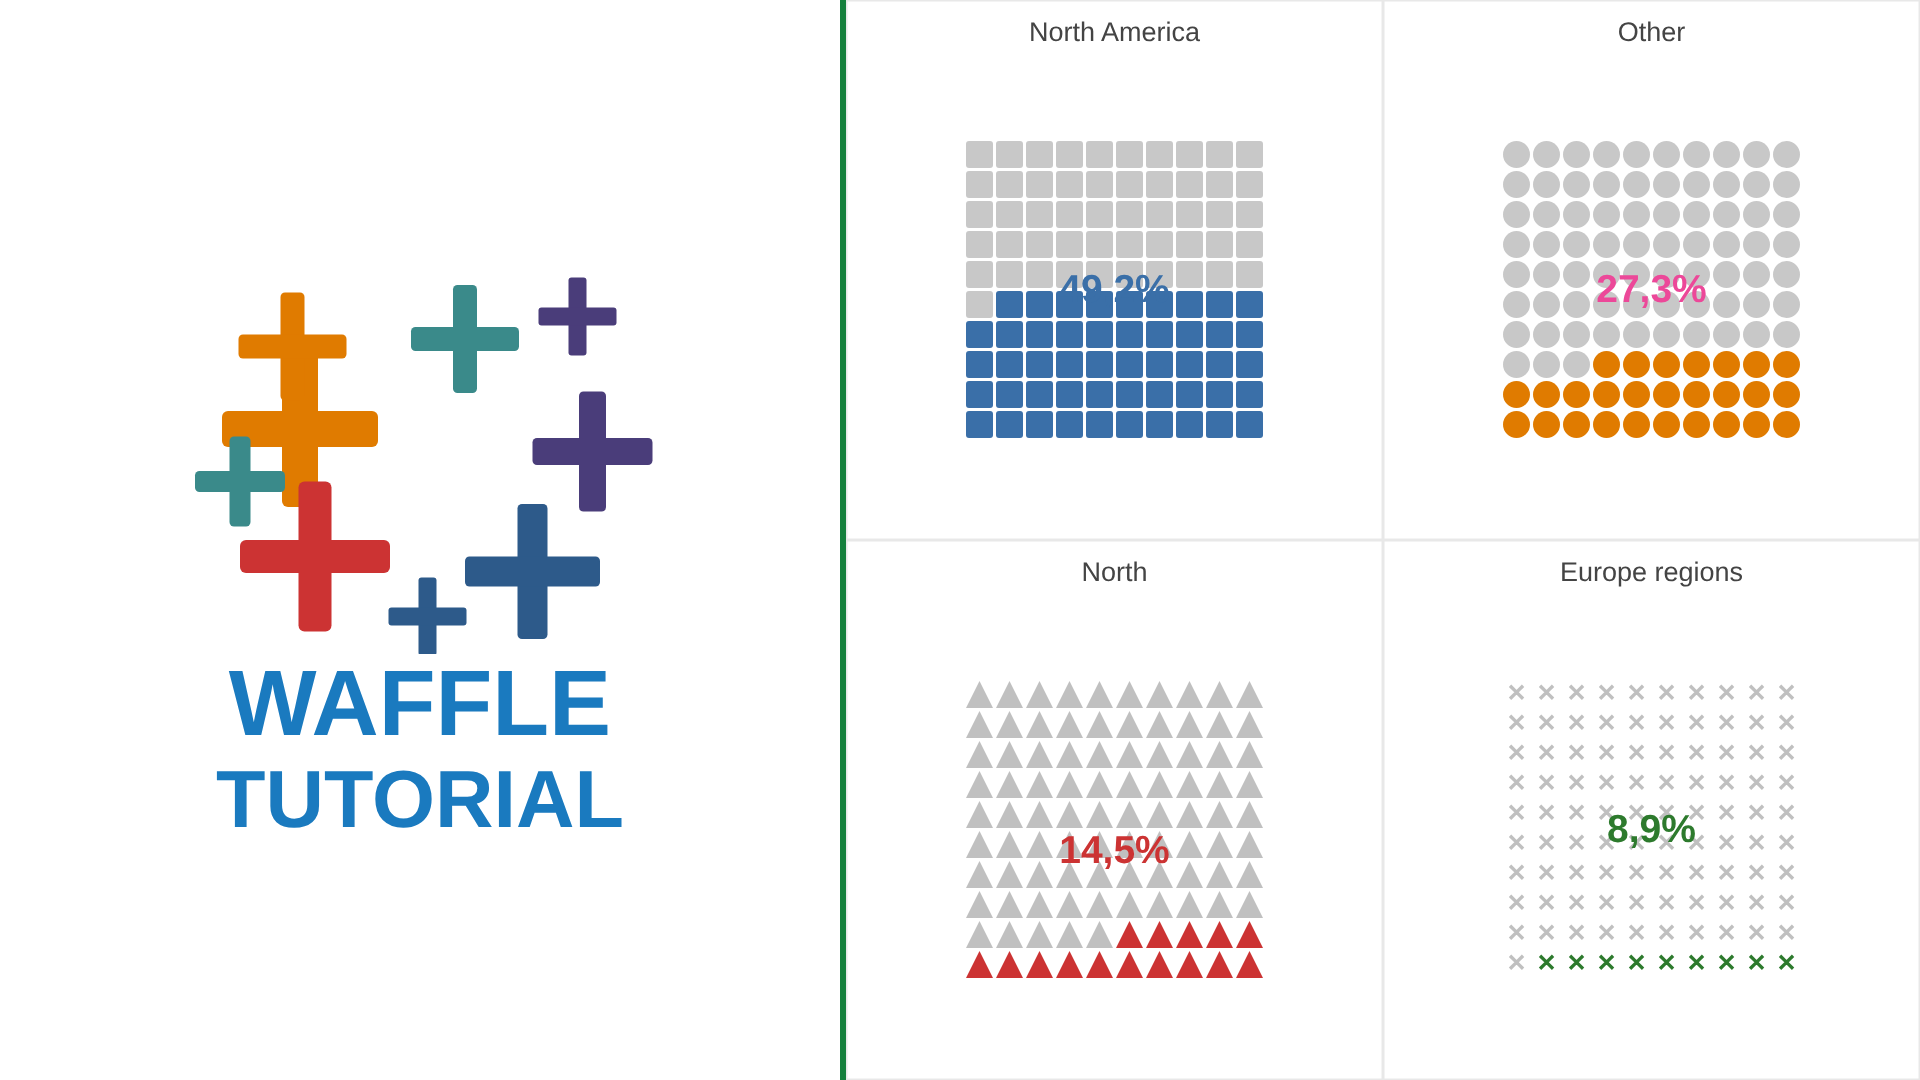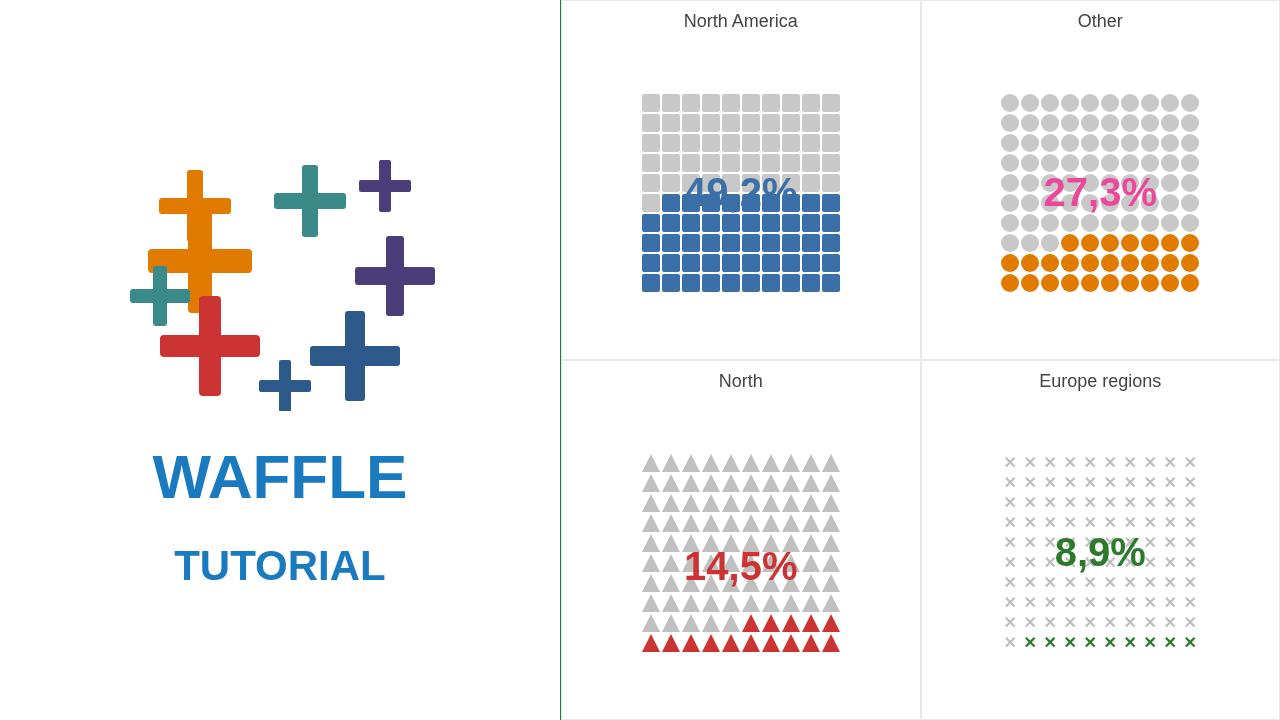--- a/index.html
+++ b/index.html
@@ -15,39 +15,38 @@
     
     .left-panel {
       width: 560px;
       height: 720px;
       display: flex;
       flex-direction: column;
       align-items: center;
       justify-content: center;
       background: #fff;
       padding: 20px;
-      gap: 32px;
     }
 
     .title-text {
       text-align: center;
       font-weight: 900;
       text-transform: uppercase;
       color: #1a7abf;
       line-height: 1.1;
     }
 
     
     .right-panel {
       width: 720px;
       height: 720px;
       display: grid;
       grid-template-columns: 1fr 1fr;
       grid-template-rows: 1fr 1fr;
-      border-left: 1px solid #15803d;
+      border-left: 4px solid #15803d;
     }
 
     .chart-cell {
       display: flex;
       flex-direction: column;
       align-items: center;
       padding: 10px 12px 12px;
       border: 1px solid #e8e8e8;
       position: relative;
     }
@@ -115,21 +114,21 @@
       position: relative;
       display: flex;
       align-items: center;
       justify-content: center;
       width: 100%;
       flex: 1;
     }
 
     .pct-label {
       position: absolute;
-      font-size: 40px;
+      font-size: 26px;
       font-weight: 700;
       pointer-events: none;
       z-index: 10;
     }
 
     
     svg.logo-svg {
       width: 360px;
       height: 280px;
     }
@@ -180,21 +179,21 @@
       <rect x="-26" y="-6" width="52" height="12" rx="2"></rect>
     </g>
 
     <g transform="translate(185, 255)" fill="#2d5a8a">
       <rect x="-6" y="-26" width="12" height="52" rx="2"></rect>
       <rect x="-26" y="-6" width="52" height="12" rx="2"></rect>
     </g>
   </svg>
 
   <div class="title-text" style="font-size: 62px;">WAFFLE</div>
-  <div class="title-text" style="font-size: 42px;">TUTORIAL</div>
+  <div class="title-text" style="font-size: 54px;">TUTORIAL</div>
 </div>
 
 <div class="right-panel">
 
   <div class="chart-cell">
     <div class="chart-title">North America</div>
     <div class="waffle-wrapper">
       <div class="pct-label" style="color:#3a6fa8;">49,2%</div>
       <div class="waffle-grid" id="grid-na" style="grid-template-columns: repeat(10, 18px);">
           <div class="cell-square empty"></div>

